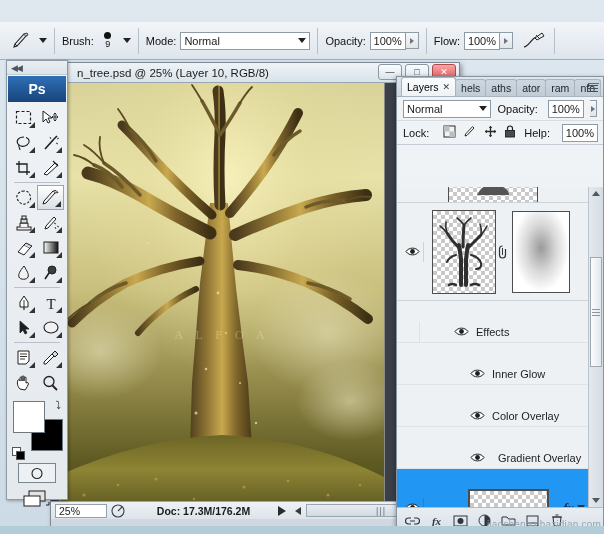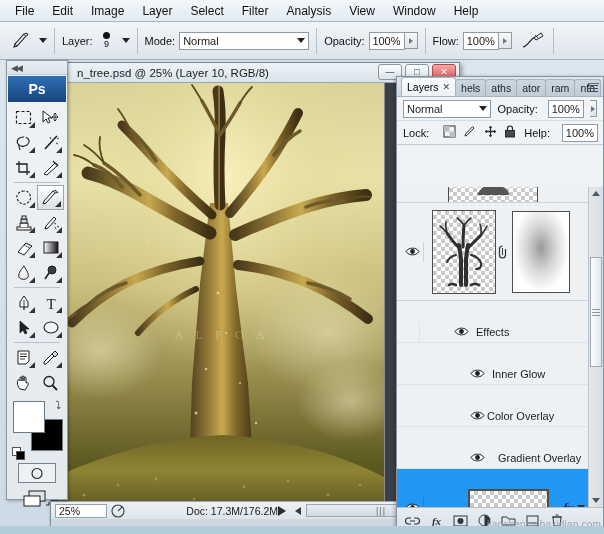--- a/index.html
+++ b/index.html
@@ -81,21 +81,21 @@
   .canvas{position:absolute;left:8px;top:0;width:324px;height:430px;overflow:hidden;
      border-left:1px solid #8a8a8a;border-right:1px solid #8a8a8a;}
   .wmark{position:absolute;left:50%;top:57%;transform:translateX(-50%);
      font-size:12px;letter-spacing:5px;color:rgba(255,250,225,.30);white-space:nowrap;
      font-family:"Liberation Serif",serif;}
   .docstatus{position:absolute;left:0;right:0;bottom:8px;height:18px;
      background:linear-gradient(#eef2f6,#dde4ea);border-top:1px solid #9aa7b2;
      display:flex;align-items:center;font-size:10.5px;box-sizing:border-box;}
   .zoomfield{width:52px;height:14px;background:#fff;border:1px solid #94a0aa;margin-left:4px;
      display:flex;align-items:center;padding-left:3px;box-sizing:border-box;font-size:10.5px;}
-  .docsizes{flex:1;text-align:right;}
+  .docsizes{flex:1;text-align:center;font-weight:bold;}
   .playbtn{width:0;height:0;border-top:5px solid transparent;border-bottom:5px solid transparent;border-left:8px solid #2b2b2b;margin-right:4px;}
   .hbar{flex:0 0 150px;height:13px;border:1px solid #9aa6b0;background:linear-gradient(#e7ecf1,#d2dae1);
      display:flex;align-items:center;justify-content:center;margin-right:3px;box-sizing:border-box;color:#66727c;font-size:9px;letter-spacing:1px;}
   .arrowleft{width:0;height:0;border-top:4px solid transparent;border-bottom:4px solid transparent;border-right:6px solid #3a3a3a;margin:0 5px;}
 
   
   .layers{position:absolute;left:396px;top:76px;width:208px;height:458px;
      background:linear-gradient(#f1f4f7,#e6ebf0);border:1px solid #8793a0;box-sizing:border-box;
      box-shadow:-1px 1px 4px rgba(0,0,0,.3);}
   .ltabs{height:20px;display:flex;align-items:flex-end;background:linear-gradient(#dfe6ec,#ccd6df);
@@ -152,48 +152,36 @@
      border-top:1px solid #b3bdc6;display:flex;align-items:center;gap:9px;padding-left:8px;box-sizing:border-box;}
   .lbtn{width:15px;height:15px;display:flex;align-items:center;justify-content:center;color:#2b3640;font-size:11px;}
   .sitewm{position:absolute;right:2px;bottom:3px;font-size:10px;color:#9aa6b0;letter-spacing:.2px;text-align:right;}
   .bottomstrip{position:absolute;left:0;bottom:0;width:604px;height:8px;background:#b2cdd8;}
 </style>
 </head>
 <body>
 
 <div id="app">
 
-  <div class="menubar">
-    <div class="mi">File</div>
-    <div class="mi">Edit</div>
-    <div class="mi">Image</div>
-    <div class="mi">Layer</div>
-    <div class="mi">Select</div>
-    <div class="mi">Filter</div>
-    <div class="mi">Analysis</div>
-    <div class="mi">View</div>
-    <div class="mi">Window</div>
-    <div class="mi">Help</div>
-  </div>
 
   <div class="optbar">
     <div class="toolpick">
       <span class="tool-swatch">
         <svg width="20" height="18" viewBox="0 0 20 18">
           <path d="M3 15 L6 14 L15 4 L13 2 L4 12 Z" fill="none" stroke="#222" stroke-width="1.1"></path>
           <path d="M4 12 L6 14" stroke="#222" stroke-width="1"></path>
           <path d="M13 2 L16 1 L17 3 L15 4" fill="#cfcfcf" stroke="#222" stroke-width="0.9"></path>
         </svg>
       </span>
       <span class="caret"></span>
     </div>
 
     <div class="sep"></div>
 
-    <span class="lbl">Layer:</span>
+    <span class="lbl">Brush:</span>
     <div class="brushprev">
       <span class="brushdot"></span>
       <span class="brushnum">9</span>
     </div>
     <span class="caret"></span>
 
     <div class="sep"></div>
 
     <span class="lbl">Mode:</span>
     <div class="field combo">
@@ -712,21 +700,21 @@
               <path d="M1 5.5 C4 1 11 1 14 5.5 C11 10 4 10 1 5.5 Z" fill="#fff" stroke="#1f1f1f" stroke-width="1"></path>
               <circle cx="7.5" cy="5.5" r="2.4" fill="#1f1f1f"></circle>
             </svg>
           </span>
           <span class="effname">Inner Glow</span>
         </span>
       </div>
 
       <div class="effrow">
         <span class="eye" style="visibility:hidden"></span>
-        <span style="display:flex;align-items:center;padding-left:50px">
+        <span style="display:flex;align-items:center;gap:5px;padding-left:50px">
           <span>
             <svg width="15" height="11" viewBox="0 0 15 11">
               <path d="M1 5.5 C4 1 11 1 14 5.5 C11 10 4 10 1 5.5 Z" fill="#fff" stroke="#1f1f1f" stroke-width="1"></path>
               <circle cx="7.5" cy="5.5" r="2.4" fill="#1f1f1f"></circle>
             </svg>
           </span>
           <span class="effname">Color Overlay</span>
         </span>
       </div>
 

